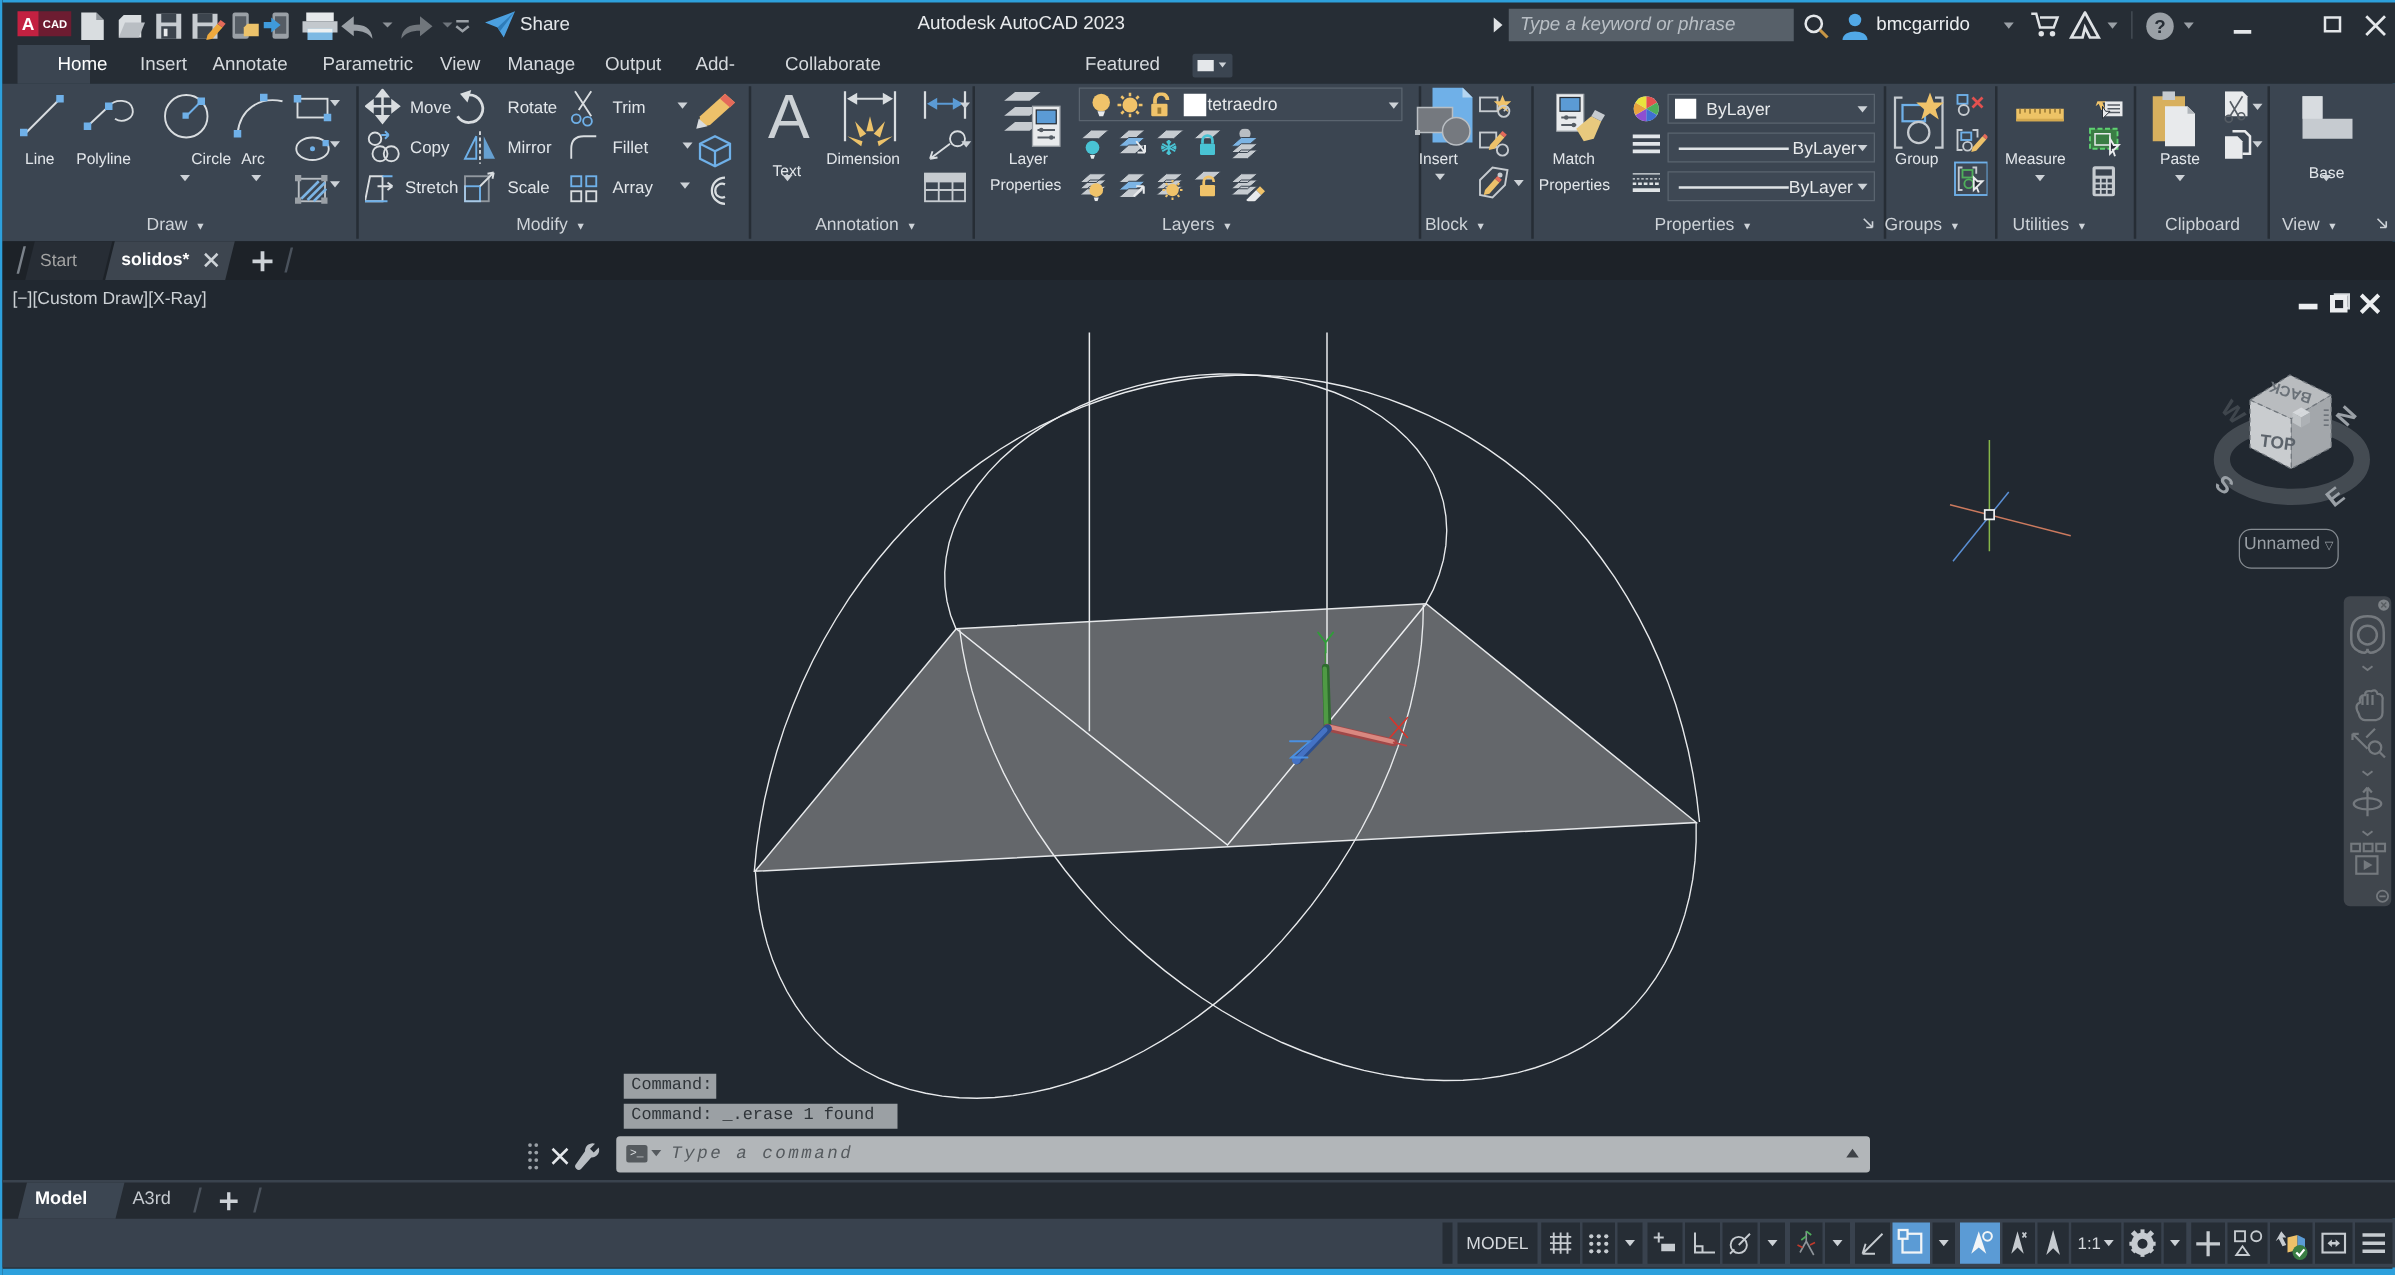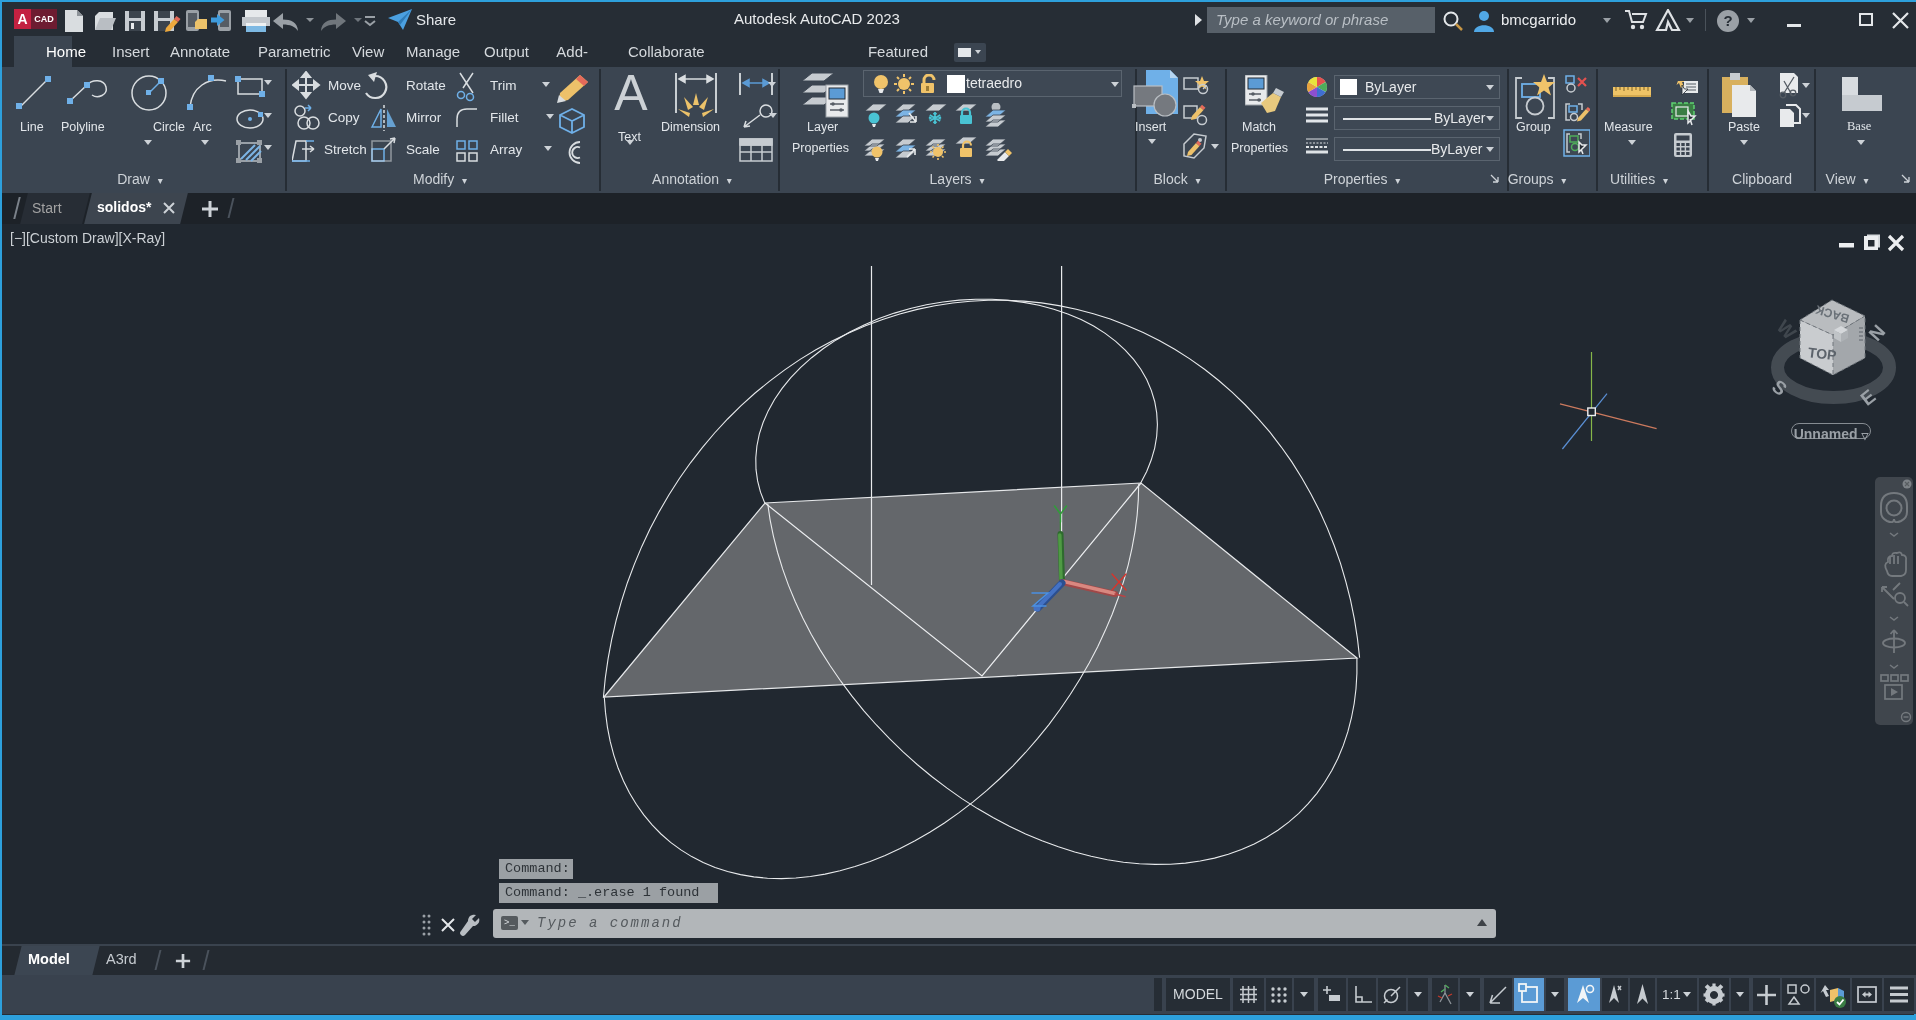--- a/index.html
+++ b/index.html
@@ -396,21 +396,21 @@
       <g transform="translate(50,64)">
           <path d="M2 10 l10 -10 12 2 -2 12 -10 10 -10 -2 z" fill="none" stroke="#c6cbd0" stroke-width="1.5"></path>
           <circle cx="18" cy="6" r="2" fill="#c6cbd0"></circle>
           <path d="M6 18 l8 -9 3.5 3 -8 9 -4.5 1 z" fill="#edc16a"></path>
           <path d="M14 9 l3.5 3 2 -2.2 -3.5 -3 z" fill="#e46a5a"></path>
         </g>
     </svg>
     <div class="tool-label" style="left:1133px;top:53px;">Insert</div>
     <div class="dd" style="left:1146px;top:72px;"></div>
     <div class="dd" style="left:1209px;top:77px;"></div>
-    <div class="plabel" style="left:1115px;">Block&nbsp;&nbsp;<span style="font-size:10px;">▾</span></div>
+    <div class="plabel" style="left:1065px;text-align:right;">Block&nbsp;&nbsp;<span style="font-size:10px;">▾</span></div>
     <div class="psep" style="left:1223px;"></div>
 
     <svg class="abs" style="left:1243px;top:8px;" width="40" height="44" viewBox="0 0 40 44">
       <rect x="0" y="0" width="22" height="30" fill="#e8eaec" stroke="#9aa0a6"></rect>
         <rect x="3" y="3" width="16" height="11" fill="#5b9bd5" stroke="#262d35"></rect>
         <path d="M4 19 h12 M4 25 h12" stroke="#555c64" stroke-width="1.5"></path>
         <circle cx="8" cy="19" r="1.8" fill="#555c64"></circle>
         <circle cx="14" cy="25" r="1.8" fill="#555c64"></circle>
       <path d="M16 28 l12 -10 8 4 -6 14 -8 2 z" fill="#e8c97e"></path>
         <path d="M28 18 l8 4 3 -5 -8 -4 z" fill="#c6cbd0"></path>
@@ -551,21 +551,21 @@
     <div class="dd" style="left:1738px;top:73px;"></div>
     <div class="dd" style="left:1800px;top:16px;"></div>
     <div class="dd" style="left:1800px;top:46px;"></div>
     <div class="plabel" style="left:1700px;">Clipboard</div>
     <div class="psep" style="left:1812px;"></div>
 
     <svg class="abs" style="left:1838px;top:8px;" width="48" height="40" viewBox="0 0 48 40">
       <path d="M2 2 h16 v18 h24 v16 h-40 z" fill="#c6cbd0"></path>
         <path d="M2 2 h16 v18 h-16 z" fill="#d8dce0"></path>
     </svg>
-    <div class="tool-label" style="left:1845px;top:52px;font-family:Liberation Serif, serif;">Base</div>
+    <div class="tool-label" style="left:1845px;top:64px;">Base</div>
     <div class="dd" style="left:1855px;top:73px;"></div>
     <div class="plabel" style="left:1785px;">View&nbsp;&nbsp;<span style="font-size:10px;">▾</span></div>
     <svg class="abs" style="left:1898px;top:106px;" width="12" height="12" viewBox="0 0 12 12">
         <path d="M2 2 L9 9 M9 9 v-5 M9 9 h-5" stroke="#cdd2d7" stroke-width="1.3" fill="none"></path>
       </svg>
   </div>
   <div id="filetabs">
     <div class="abs" style="left:14px;top:4px;width:2px;height:22px;background:#7b828a;transform:skewX(-14deg);"></div>
     <div class="abs" style="left:22px;top:0;width:62px;height:31px;background:#272d35;transform:skewX(-14deg);"></div>
     <div class="abs" style="left:30px;top:7px;color:#a3a3a3;font-size:14px;">Start</div>
@@ -639,21 +639,21 @@
       <text x="50" y="68" font-size="14" font-weight="bold" fill="#5c636b" font-family="Liberation Sans" transform="rotate(7 58 64)">TOP</text>
       <g stroke="#5c636b" stroke-width="1">
           <path d="M101 38 h4 M101 42 h4 M101 46 h4 M101 50 h4"></path>
         </g>
       <g opacity="0.95">
           <path d="M76 40 l7 -4 7 4 -7 4 z" fill="#d8dbde"></path>
           <path d="M76 40 v8 l7 4 v-8 z" fill="#c2c6c9"></path>
           <path d="M90 40 v8 l-7 4 v-8 z" fill="#aeb2b6"></path>
         </g>
     </svg>
-    <div class="abs" style="left:1789px;top:199px;width:80px;height:16px;border:1px solid #868c92;border-radius:10px;color:#9aa0a6;font-size:14px;font-weight:bold;text-align:center;line-height:20px;">Unnamed <span style="font-size:9px;">▽</span></div>
+    <div class="abs" style="left:1789px;top:199px;width:80px;height:32px;border:1px solid #868c92;border-radius:10px;color:#9aa0a6;font-size:14px;font-weight:normal;text-align:center;line-height:20px;">Unnamed <span style="font-size:9px;">▽</span></div>
 
     <div class="abs" style="left:1873px;top:253px;width:38px;height:248px;background:rgba(96,100,105,0.50);border-radius:5px;">
       <svg width="38" height="248" viewBox="0 0 38 248">
         <circle cx="32" cy="7" r="4.5" fill="#7d8287"></circle>
           <path d="M30 5 l4 4 M34 5 l-4 4" stroke="#585d61" stroke-width="1.2"></path>
         <path d="M19 16 q13 0 13 13 v6 q0 6 -6 9 q-7 3 -7 -2 q0 5 -7 2 q-6 -3 -6 -9 v-6 q0 -13 13 -13 z" fill="none" stroke="#74797e" stroke-width="2"></path>
         <circle cx="19" cy="31" r="7.5" fill="none" stroke="#74797e" stroke-width="2"></circle>
         <path d="M15 56 l4 3 4 -3" fill="none" stroke="#74797e" stroke-width="1.5"></path>
         <path d="M12 94 q-4 -7 1 -9 q-1 -6 4 -6 q0 -4 5 -3 q4 -2 5 2 q5 0 4 6 l0 9 q0 5 -5 6 l-9 0 q-4 0 -5 -5 z M15 79 v8 M19 78 v9 M23 79 v8" fill="none" stroke="#74797e" stroke-width="1.8"></path>
         <g stroke="#74797e" stroke-width="1.8" fill="none">

